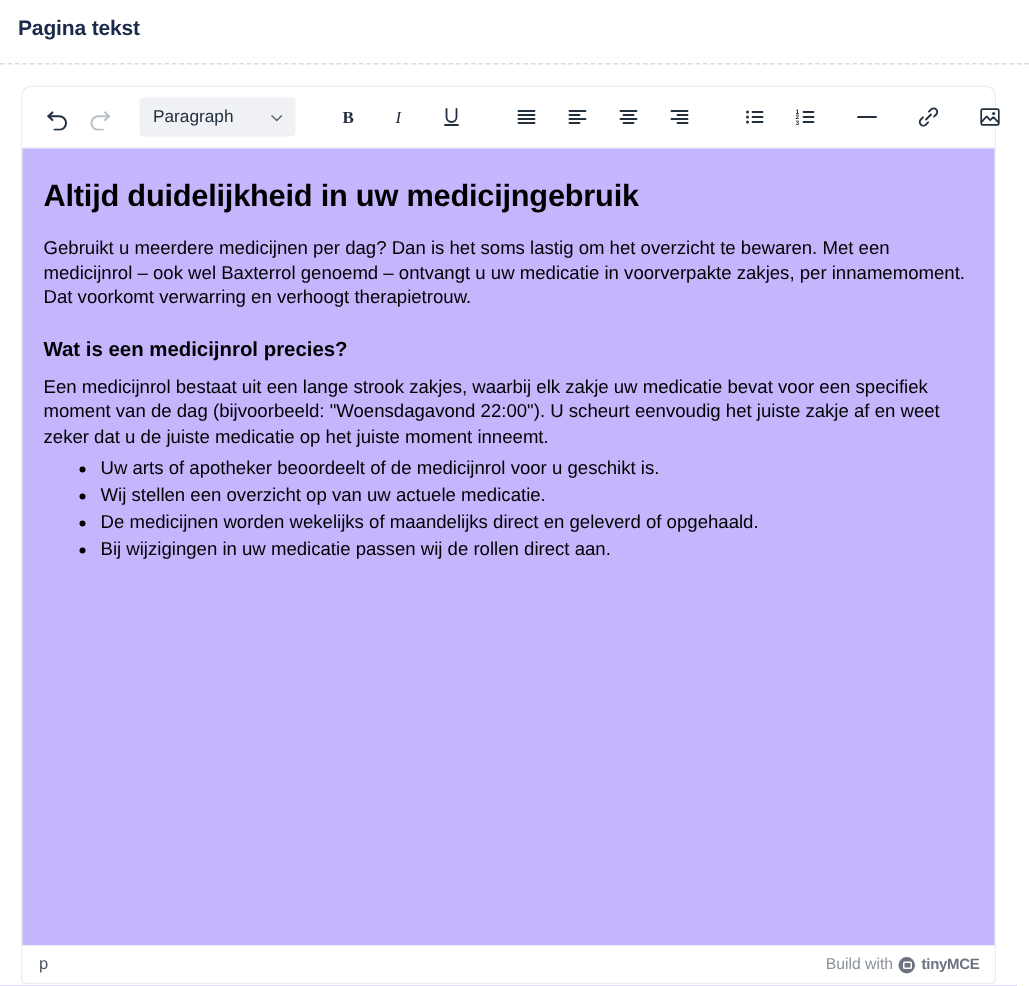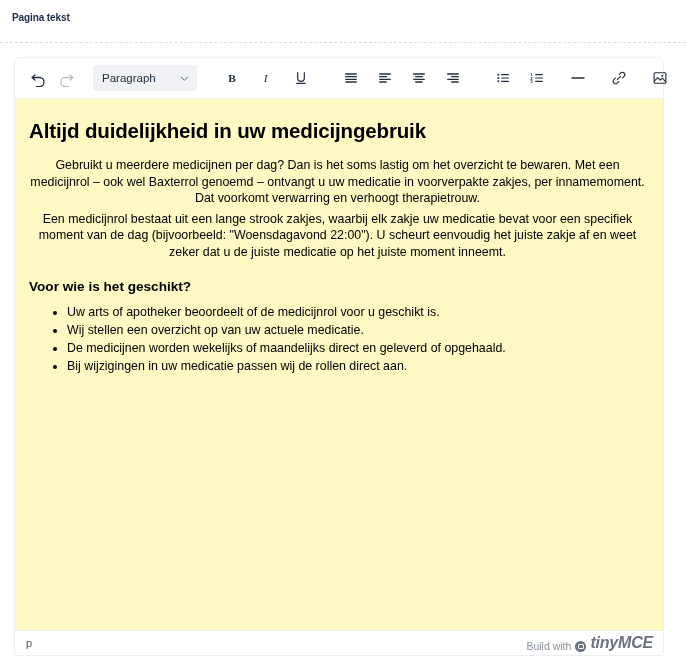--- a/index.html
+++ b/index.html
@@ -9,21 +9,21 @@
   body {
     width: 686px;
     height: 657px;
     background: #ffffff;
     font-family: "Liberation Sans", sans-serif;
     overflow: hidden;
   }
 
   
   .page-title {
-    font-size: 10px;
+    font-size: 14px;
     font-weight: bold;
     color: #1b2a4a;
     letter-spacing: -0.1px;
     padding: 9px 0 0 12px;
     line-height: 18px;
   }
 
   .dashed-sep {
     position: absolute;
     left: 0; right: 0;
@@ -86,21 +86,21 @@
   }
   .fmt-select .caret { color: #5a6475; margin-left: 8px; display:flex; }
 
   .tb-btn svg, .fmt-select svg { display: block; }
 
   
   .content-wrap {
     flex: 1 1 auto;
     position: relative;
     overflow: hidden;
-    background: #fef9c3;
+    background: #c4b5fd;
   }
   .content {
     position: absolute;
     inset: 0;
     padding: 14px 17px 10px 14px;
     overflow: hidden;
     color: #000000;
     font-size: 12.4px;
     line-height: 16.6px;
   }
@@ -117,21 +117,20 @@
     line-height: 18px;
     font-weight: bold;
     margin: 17px 0 8px 0;
     color: #000;
   }
   .content p {
     margin: 0 0 2px 0;
   }
   .content p.block {
     margin: 0 0 4px 0;
-    text-align: center;
   }
   .content ul {
     margin: 4px 0 4px 0;
     padding-left: 38px;
     list-style: disc;
   }
   .content ul li {
     margin: 0 0 1.5px 0;
   }
   .content a {
@@ -159,23 +158,22 @@
     display: flex;
     align-items: flex-end;
     gap: 4px;
     font-size: 10.5px;
     color: #8b919c;
     cursor: pointer;
   }
   .branding .bname {
     font-weight: bold;
     color: #6b7280;
-    font-size: 16px;
+    font-size: 10px;
     letter-spacing: -0.2px;
-    font-style: italic;
   }
   .branding .blogo {
     width: 11px; height: 11px;
     border-radius: 50%;
     background: #6b7280;
     position: relative;
     display: inline-block;
   }
   .branding .blogo::after {
     content: "";
@@ -367,23 +365,23 @@
 
   </div>
 
   <div class="content-wrap">
     <div class="content">
 
       <h1>Altijd duidelijkheid in uw medicijngebruik</h1>
 
       <p class="block">Gebruikt u meerdere medicijnen per dag? Dan is het soms lastig om het overzicht te bewaren. Met een medicijnrol – ook wel Baxterrol genoemd – ontvangt u uw medicatie in voorverpakte zakjes, per innamemoment. Dat voorkomt verwarring en verhoogt therapietrouw.</p>
 
+      <h3>Wat is een medicijnrol precies?</h3>
       <p class="block">Een medicijnrol bestaat uit een lange strook zakjes, waarbij elk zakje uw medicatie bevat voor een specifiek moment van de dag (bijvoorbeeld: "Woensdagavond 22:00"). U scheurt eenvoudig het juiste zakje af en weet zeker dat u de juiste medicatie op het juiste moment inneemt.</p>
 
-      <h3>Voor wie is het geschikt?</h3>
 
       <ul>
         <li>Uw arts of apotheker beoordeelt of de medicijnrol voor u geschikt is.</li>
         <li>Wij stellen een overzicht op van uw actuele medicatie.</li>
         <li>De medicijnen worden wekelijks of maandelijks direct en geleverd of opgehaald.</li>
         <li>Bij wijzigingen in uw medicatie passen wij de rollen direct aan.</li>
       </ul>
 
 
     </div>

